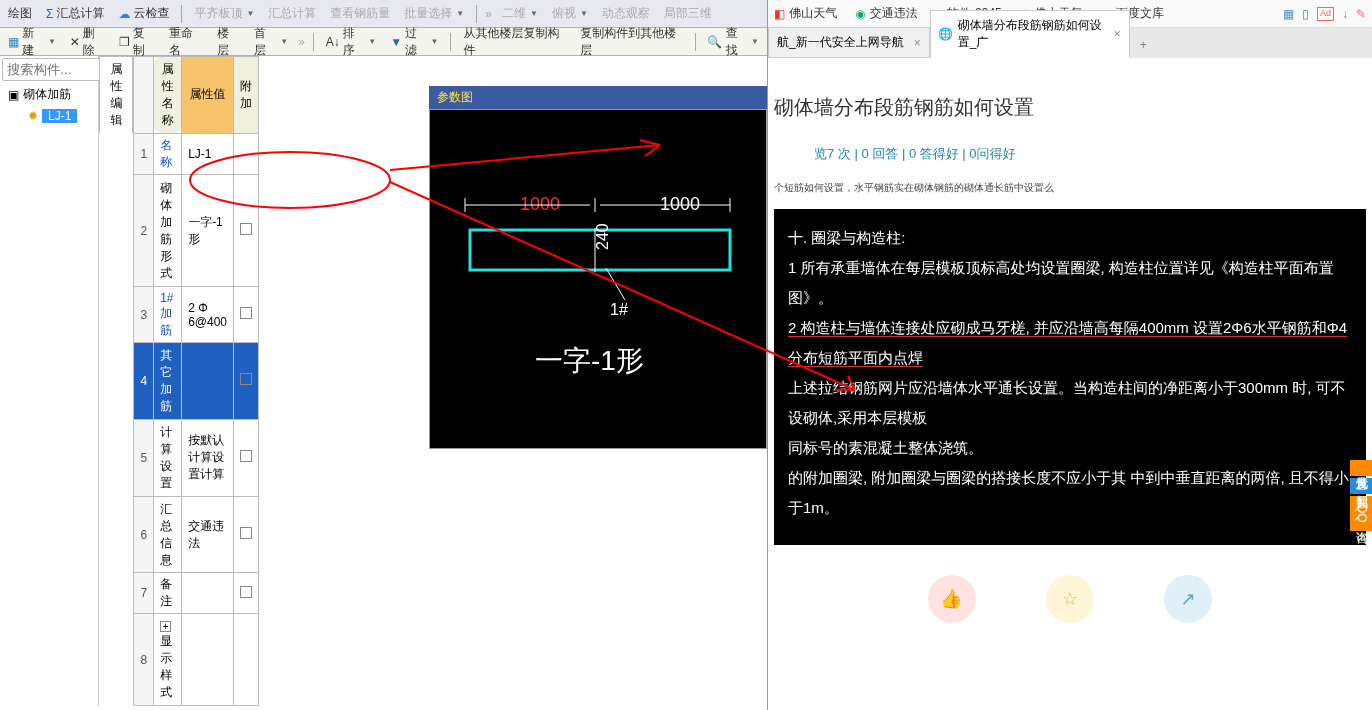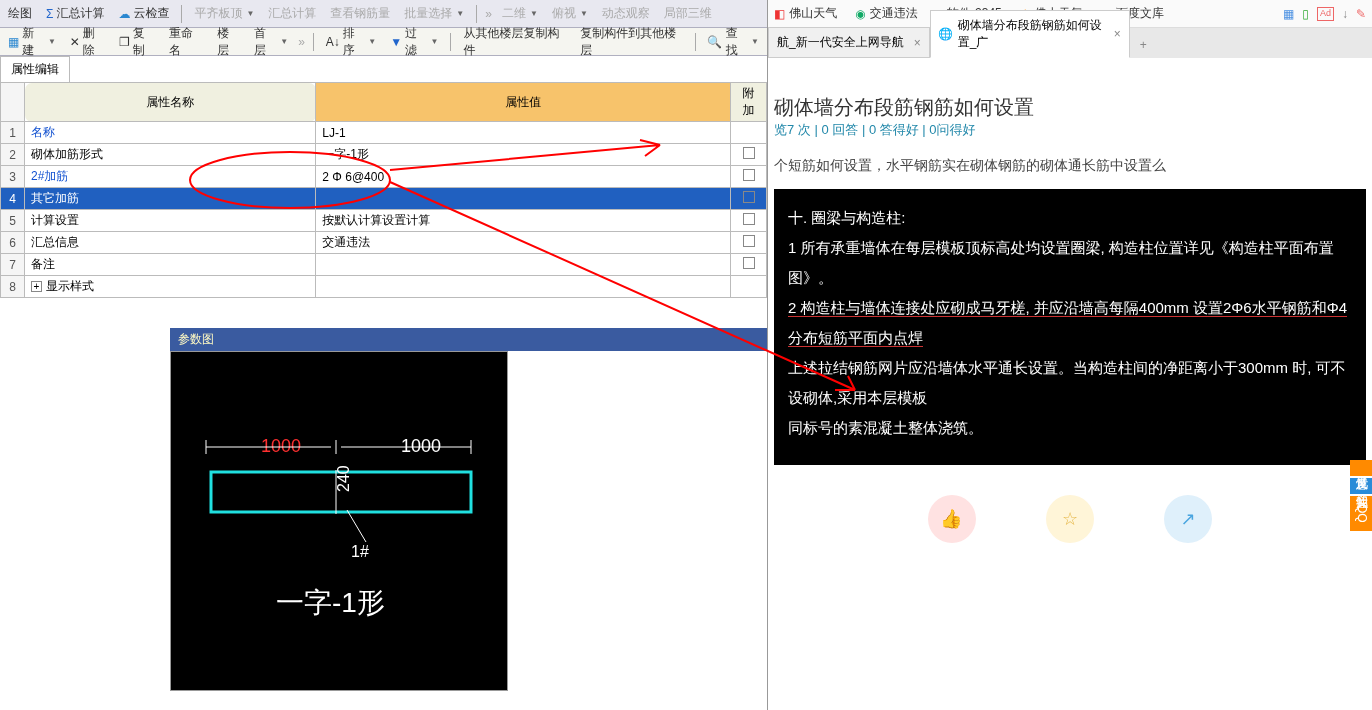--- a/index.html
+++ b/index.html
@@ -16,52 +16,52 @@
 
 
 .main-split { display: flex; height: calc(100% - 60px); }
 .tree-panel { width: 200px; border-right: 1px solid #ccc; background: #fff; }
 .search-box { width: 100%; padding: 3px 4px; border: 1px solid #bbb; margin: 2px; border-radius: 2px; }
 .tree-item { padding: 3px 8px; display: flex; align-items: center; gap: 4px; cursor: pointer; }
 .tree-child { margin-left: 20px; }
 .tree-selected { background: #3399ff; color: #fff; }
 
 
-.prop-panel { flex: 1; display: flex; flex-direction: column; }
+.prop-panel { flex: 1; display: flex; flex-direction: row; justify-content: center; }
 .tab { display: inline-block; padding: 4px 10px; background: #fff; border: 1px solid #bbb; border-bottom: none; font-size: 12px; }
 .prop-table { width: 100%; border-collapse: collapse; }
 .prop-table th, .prop-table td { border: 1px solid #bbb; padding: 2px 6px; font-size: 12px; height: 19px; text-align: left; }
 .prop-table th { text-align: center; font-weight: normal; }
 .th-name { background: #f0f0e0; border-radius: 7px; }
 .th-val { background: #f7c36b; }
 .th-extra { background: #f0f0e0; width: 36px; }
 .rownum { width: 24px; text-align: center !important; background: #f5f5f5; color: #555; }
 .link-text { color: #1050d0; }
 .sel-row td { background: #2060c0; color: #fff; }
 .sel-row .rownum { background: #2060c0; color: #fff; }
 .chk { width: 12px; height: 12px; border: 1px solid #888; display: inline-block; }
 .expand-btn { display: inline-block; width: 11px; height: 11px; border: 1px solid #888; text-align: center; line-height: 9px; font-size: 10px; margin-right: 4px; }
 
 
-.param-title { background: #3a5ba0; color: #fef9c3; padding: 3px 8px; font-size: 12px; margin-top: 30px; }
+.param-title { background: #3a5ba0; color: #fde047; padding: 3px 8px; font-size: 12px; margin-top: 30px; }
 .param-canvas { background: #000; width: 338px; height: 340px; border: 1px solid #999; position: relative; }
 .param-wrap { margin-left: 170px; }
 
 
 .bookmark-bar { display: flex; align-items: center; height: 28px; padding: 2px 6px; gap: 18px; border-bottom: 1px solid #ddd; background: #fafafa; font-size: 12px; }
 .bm-item { display: flex; align-items: center; gap: 4px; color: #333; cursor: pointer; }
 .tab-bar { display: flex; height: 30px; background: #e8e8e8; align-items: flex-end; }
 .browser-tab { display: flex; align-items: center; gap: 4px; padding: 6px 8px; background: #f0f0f0; border: 1px solid #ccc; max-width: 200px; font-size: 12px; cursor: pointer; position: relative; }
 .browser-tab.active { background: #fff; border-bottom-color: #fff; }
 .tab-close { color: #888; margin-left: 6px; cursor: pointer; }
 .tab-add { padding: 6px 10px; color: #888; cursor: pointer; }
 .page { flex: 1; padding: 36px 6px 10px 6px; overflow: hidden; position: relative; }
-.page-title { font-size: 20px; color: #333; }
-.page-meta { color: #28a; font-size: 13px; margin-bottom: 18px; }
-.page-q { color: #444; font-size: 14px; margin-bottom: 14px; }
+.page-title { font-size: 20px; color: #333; margin-bottom: 24px; }
+.page-meta { color: #28a; font-size: 13px; margin-bottom: 18px; margin-left: 40px; }
+.page-q { color: #444; font-size: 10px; margin-bottom: 14px; }
 .excerpt { background: #000; color: #fff; padding: 14px 14px 22px 14px; font-family: KaiTi, STKaiti, serif; font-size: 15px; line-height: 2; }
 .excerpt .ul { border-bottom: 1px solid #c33; }
 .stats { display: flex; gap: 70px; margin-top: 30px; justify-content: center; }
 .stat { text-align: center; color: #888; font-size: 13px; }
 .stat-circle { width: 48px; height: 48px; border-radius: 50%; display: flex; align-items: center; justify-content: center; font-size: 18px; margin: 0 auto 4px; }
 .sc-red { background: #ffe2e2; color: #e66; }
 .sc-yel { background: #fff5d8; color: #e6b84a; }
 .sc-blue { background: #dff0fb; color: #4aa5e0; }
 .side-tabs { position: absolute; right: 0; top: 460px; width: 22px; }
 .side-tab { writing-mode: vertical-rl; background: #ff8a00; color: #fff; padding: 8px 3px; font-size: 12px; margin-bottom: 2px; cursor: pointer; text-align: center; }
@@ -150,20 +150,31 @@
         <span>从其他楼层复制构件</span>
       </span>
     <span class="tool-btn">
         <span>复制构件到其他楼层</span>
       </span>
     <span class="sep"></span>
     <span class="tool-btn">🔍 <span>查找</span><span class="caret">▼</span></span>
   </div>
 
   <div class="main-split">
+    <div class="tree-panel">
+      <input class="search-box" placeholder="搜索构件..." style="">
+      <div class="tree-item">
+          <span>▣</span>
+          <span>砌体加筋</span>
+        </div>
+      <div class="tree-item tree-child">
+          <span style="color:#e8a000">✹</span>
+          <span class="tree-selected" style="padding:0 6px">LJ-1</span>
+        </div>
+    </div>
 
     <div class="prop-panel">
       <div><span class="tab">属性编辑</span></div>
       <table class="prop-table">
         <tbody>
             <tr>
           <th class="rownum"></th>
           <th class="th-name">属性名称</th>
           <th class="th-val">属性值</th>
           <th class="th-extra">附加</th>
@@ -177,21 +188,21 @@
               <td style="text-align:center"></td>
             </tr>
             <tr>
               <td class="rownum">2</td>
               <td class="">砌体加筋形式</td>
               <td>一字-1形</td>
               <td style="text-align:center"><span class="chk"></span></td>
             </tr>
             <tr>
               <td class="rownum">3</td>
-              <td class="link-text">2#加筋</td>
+              <td class="link-text">1#加筋</td>
               <td>2 Φ 6@400</td>
               <td style="text-align:center"><span class="chk"></span></td>
             </tr>
             <tr class="sel-row">
               <td class="rownum">4</td>
               <td class="">其它加筋</td>
               <td></td>
               <td style="text-align:center"><span class="chk"></span></td>
             </tr>
             <tr>
@@ -290,20 +301,21 @@
   <div class="page">
     <div class="page-title">砌体墙分布段筋钢筋如何设置</div>
     <div class="page-meta">览7 次 | 0 回答 | 0 答得好 | 0问得好</div>
     <div class="page-q">个短筋如何设置，水平钢筋实在砌体钢筋的砌体通长筋中设置么</div>
     <div class="excerpt">
       <div>十. 圈梁与构造柱:</div>
       <div>1  所有承重墙体在每层模板顶标高处均设置圈梁, 构造柱位置详见《构造柱平面布置图》。</div>
       <div><span class="ul">2  构造柱与墙体连接处应砌成马牙槎, 并应沿墙高每隔400mm 设置2Φ6水平钢筋和Φ4 分布短筋平面内点焊</span></div>
       <div>上述拉结钢筋网片应沿墙体水平通长设置。当构造柱间的净距离小于300mm 时, 可不设砌体,采用本层模板</div>
       <div>同标号的素混凝土整体浇筑。</div>
+      <div>的附加圈梁, 附加圈梁与圈梁的搭接长度不应小于其   中到中垂直距离的两倍, 且不得小于1m。</div>
     </div>
     <div class="stats">
       <div class="stat">
           <div class="stat-circle sc-red">👍</div>
         </div>
       <div class="stat">
           <div class="stat-circle sc-yel">☆</div>
         </div>
       <div class="stat">
           <div class="stat-circle sc-blue">↗</div>

